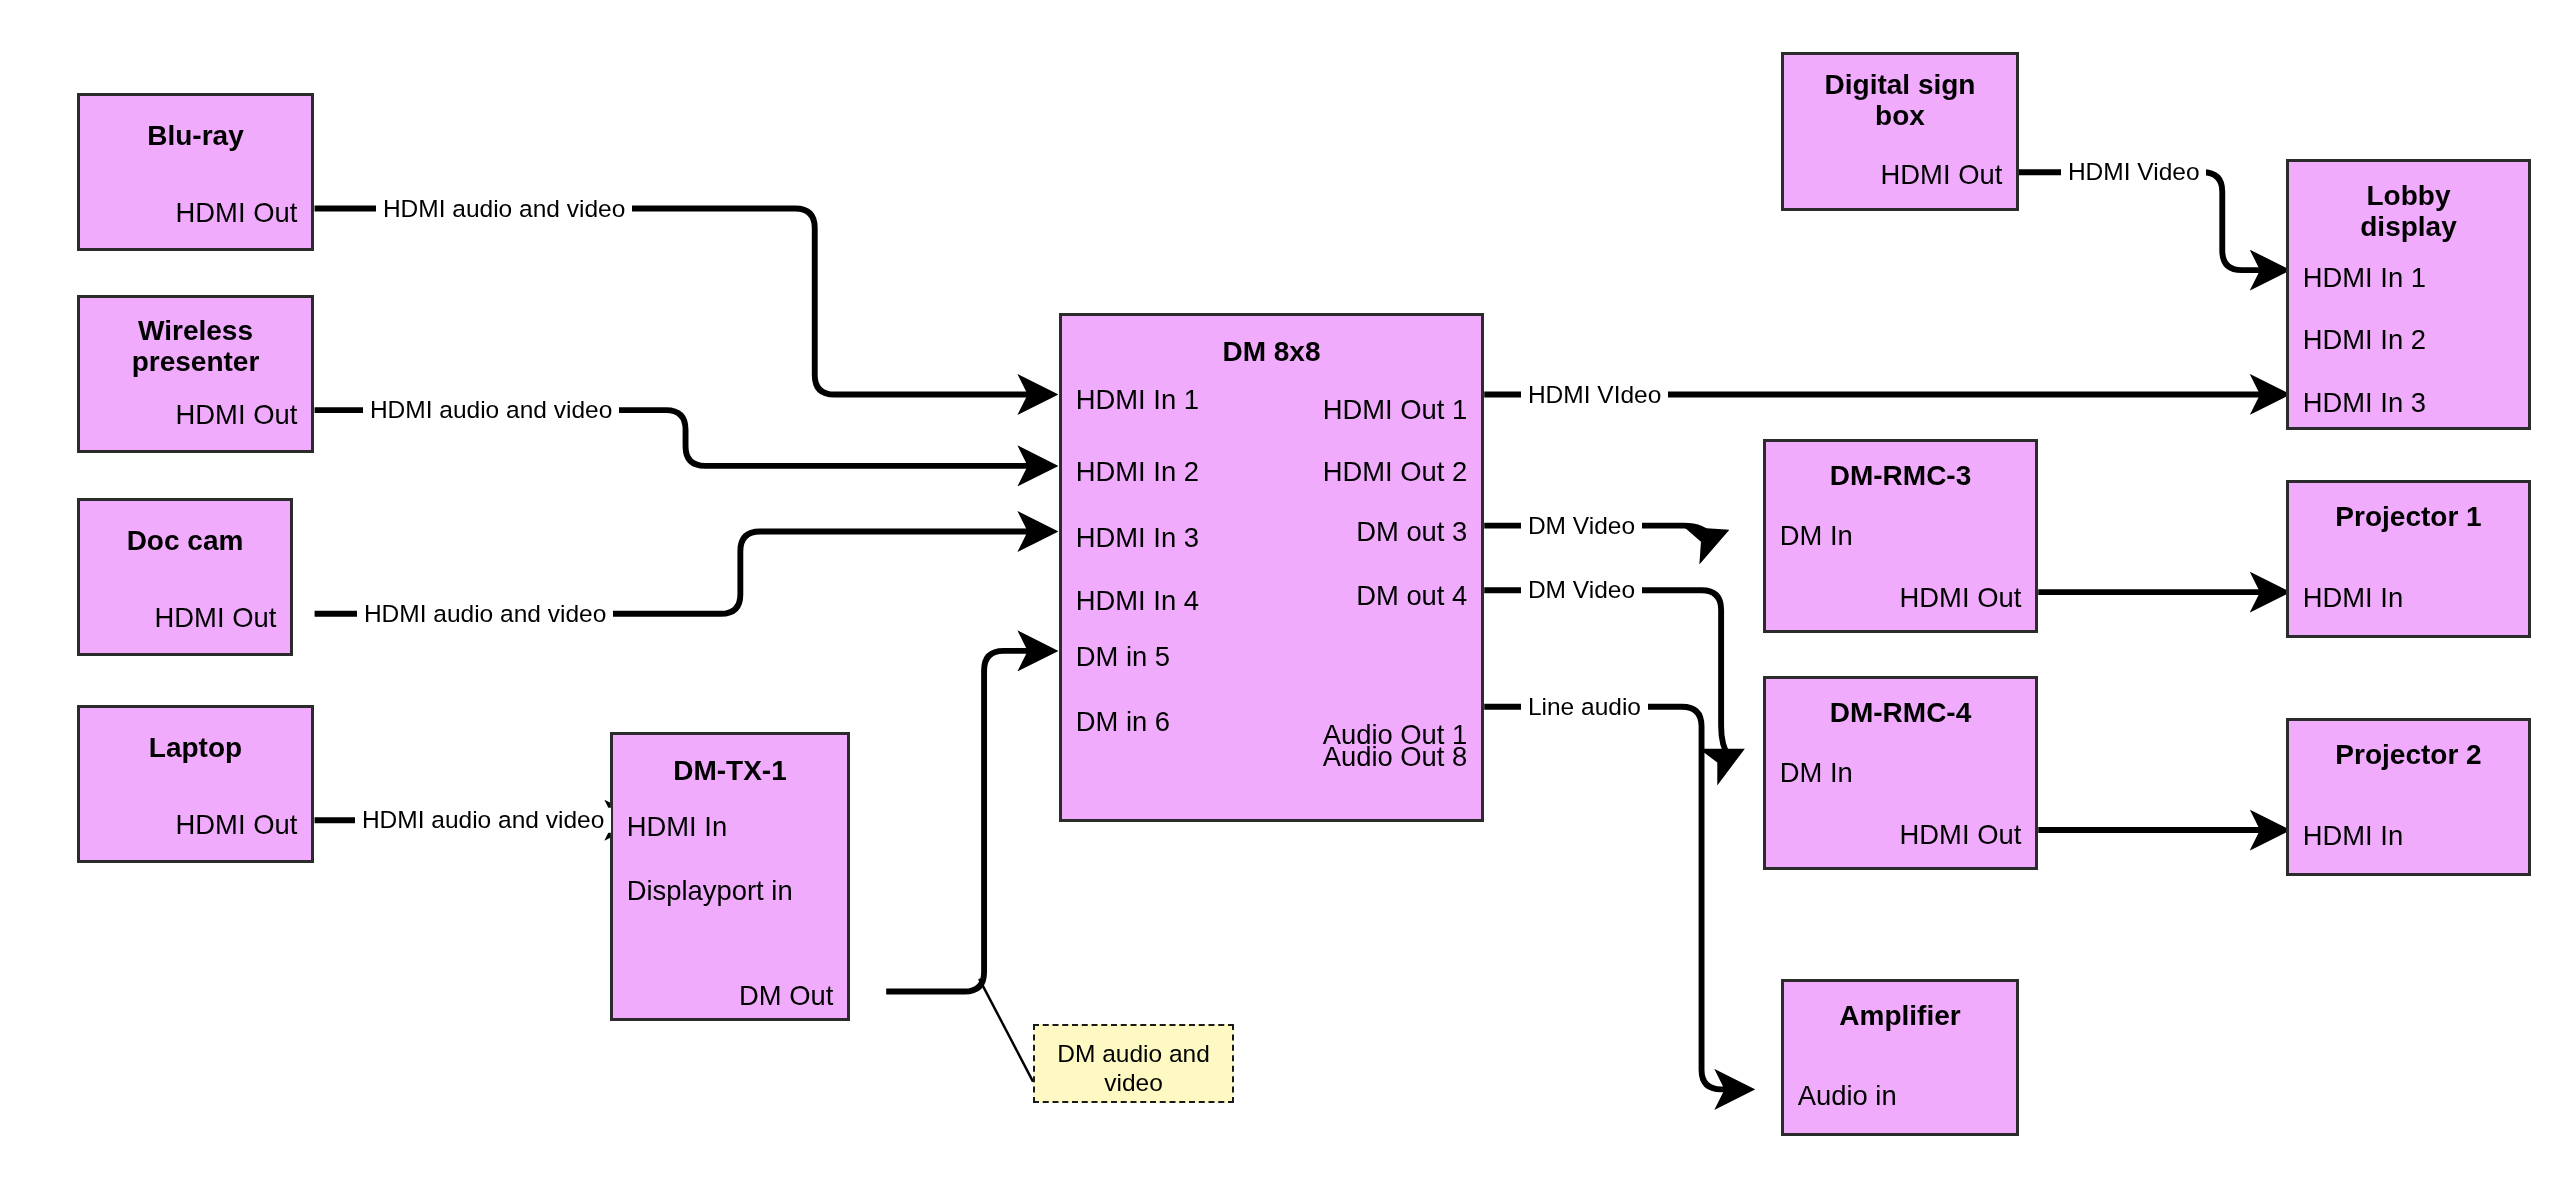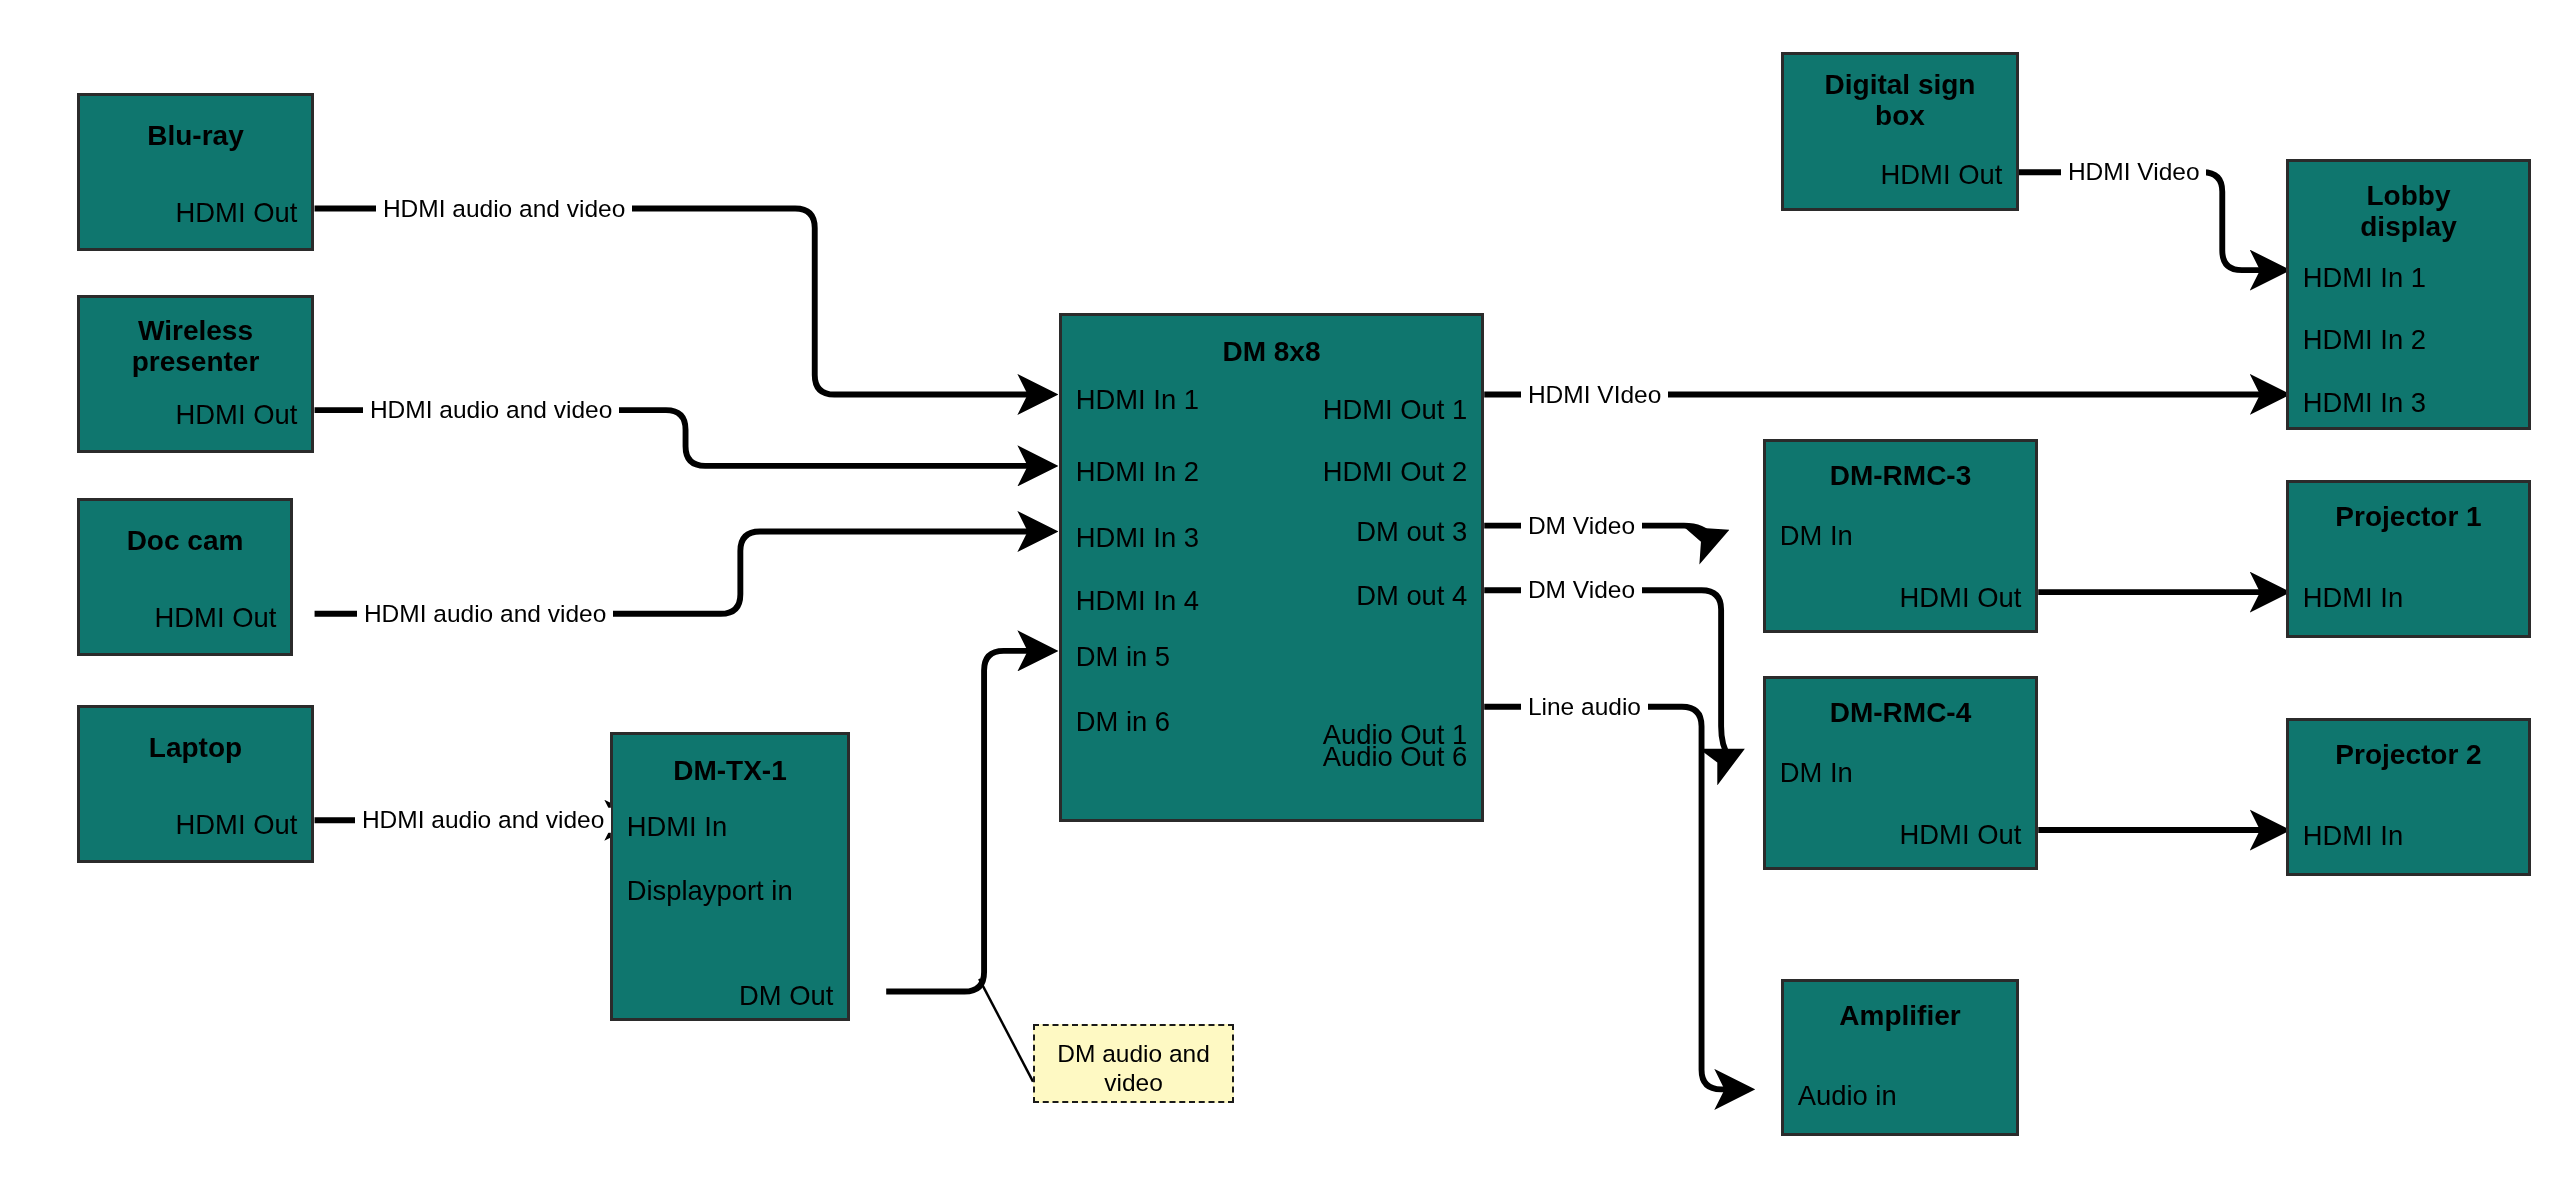--- a/index.html
+++ b/index.html
@@ -21,21 +21,21 @@
     left: 0;
     top: 0;
     width: 2576px;
     height: 1201px;
     pointer-events: none;
   }
   .node {
     position: absolute;
     box-sizing: border-box;
     border: 3.9px solid #2b2b2b;
-    background: #0f766e;
+    background: #f0abfc;
     z-index: 2;
   }
   .node.dashed {
     border: 2px dashed #1a1a1a;
     background: #fef9c3;
   }
   .title {
     font-weight: bold;
     font-size: 28px;
     color: #000000;
@@ -169,21 +169,21 @@
     <div class="port left" style="top:208px;">HDMI In 3</div>
     <div class="port left" style="top:271px;">HDMI In 4</div>
     <div class="port left" style="top:327px;">DM in 5</div>
     <div class="port left" style="top:392px;">DM in 6</div>
 
     <div class="port right" style="top:80px;">HDMI Out 1</div>
     <div class="port right" style="top:142px;">HDMI Out 2</div>
     <div class="port right" style="top:202px;">DM out 3</div>
     <div class="port right" style="top:266px;">DM out 4</div>
     <div class="port right" style="top:405px;text-align:center;">Audio Out 1</div>
-    <div class="port right" style="top:427px;">Audio Out 6</div>
+    <div class="port right" style="top:427px;">Audio Out 8</div>
   </div>
 
   <div class="node dashed" style="left:1033px; top:1024px; width:201px; height:79px;">
     <div class="note-text" style="top:13.7px;">DM audio and<br>video</div>
   </div>
 
   <div class="node" style="left:1781px; top:52px; width:238px; height:159px;">
     <div class="title" style="top:13.7px;">Digital sign<br>box</div>
     <div class="port right" style="top:106px;">HDMI Out</div>
   </div>

